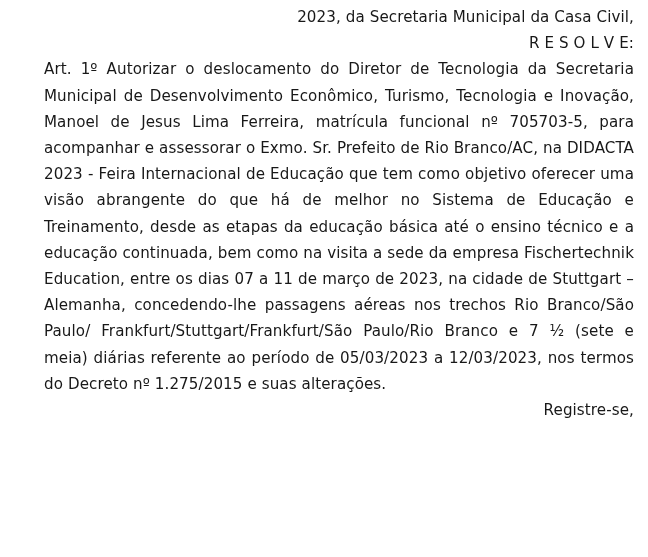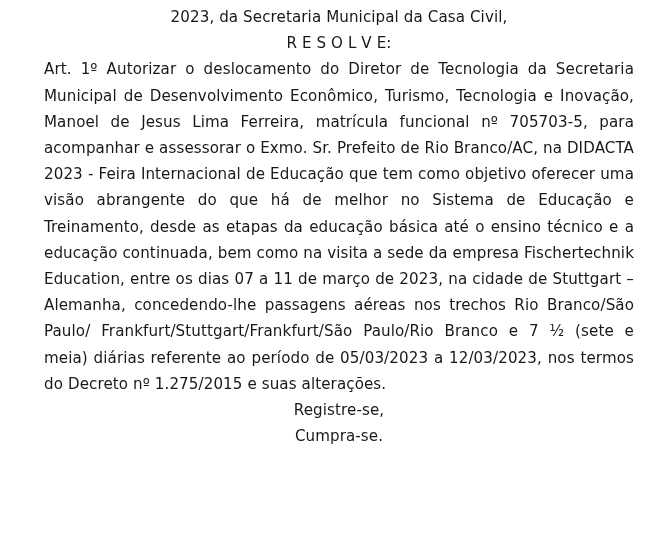--- a/index.html
+++ b/index.html
@@ -27,37 +27,36 @@
     letter-spacing: 0.1px;
     text-align: justify;
     text-justify: inter-word;
     color: #181818;
   }
   .para {
     margin: 0;
     text-align: justify;
   }
   .para.nojust {
-    text-align: center;
+    text-align: right;
   }
 </style>
 </head>
 <body>
 
 <div class="page">
   <div class="doc-body">
 
     <p class="para nojust">2023, da Secretaria Municipal da Casa Civil,</p>
 
     <p class="para nojust">R E S O L V E:</p>
 
     <p class="para">Art. 1º Autorizar o deslocamento do Diretor de Tecnologia da Secretaria Municipal de Desenvolvimento Econômico, Turismo, Tecnologia e Inovação, Manoel de Jesus Lima Ferreira, matrícula funcional nº 705703-5, para acompanhar e assessorar o Exmo. Sr. Prefeito de Rio Branco/AC, na DIDACTA 2023 - Feira Internacional de Educação que tem como objetivo oferecer uma visão abrangente do que há de melhor no Sistema de Educação e Treinamento, desde as etapas da educação básica até o ensino técnico e a educação continuada, bem como na visita a sede da empresa Fischertechnik Education,  entre os dias 07 a 11 de março de 2023, na cidade de Stuttgart – Alemanha, concedendo-lhe passagens aéreas nos trechos Rio Branco/São Paulo/ Frankfurt/Stuttgart/Frankfurt/São Paulo/Rio Branco e 7 ½ (sete e meia) diárias referente ao período de 05/03/2023 a 12/03/2023, nos termos do Decreto nº 1.275/2015 e suas alterações.</p>
 
 
     <p class="para nojust">Registre-se,</p>
 
 
-    <p class="para nojust">Cumpra-se.</p>
 
 
   </div>
 
 </div>
 
 </body></html>

